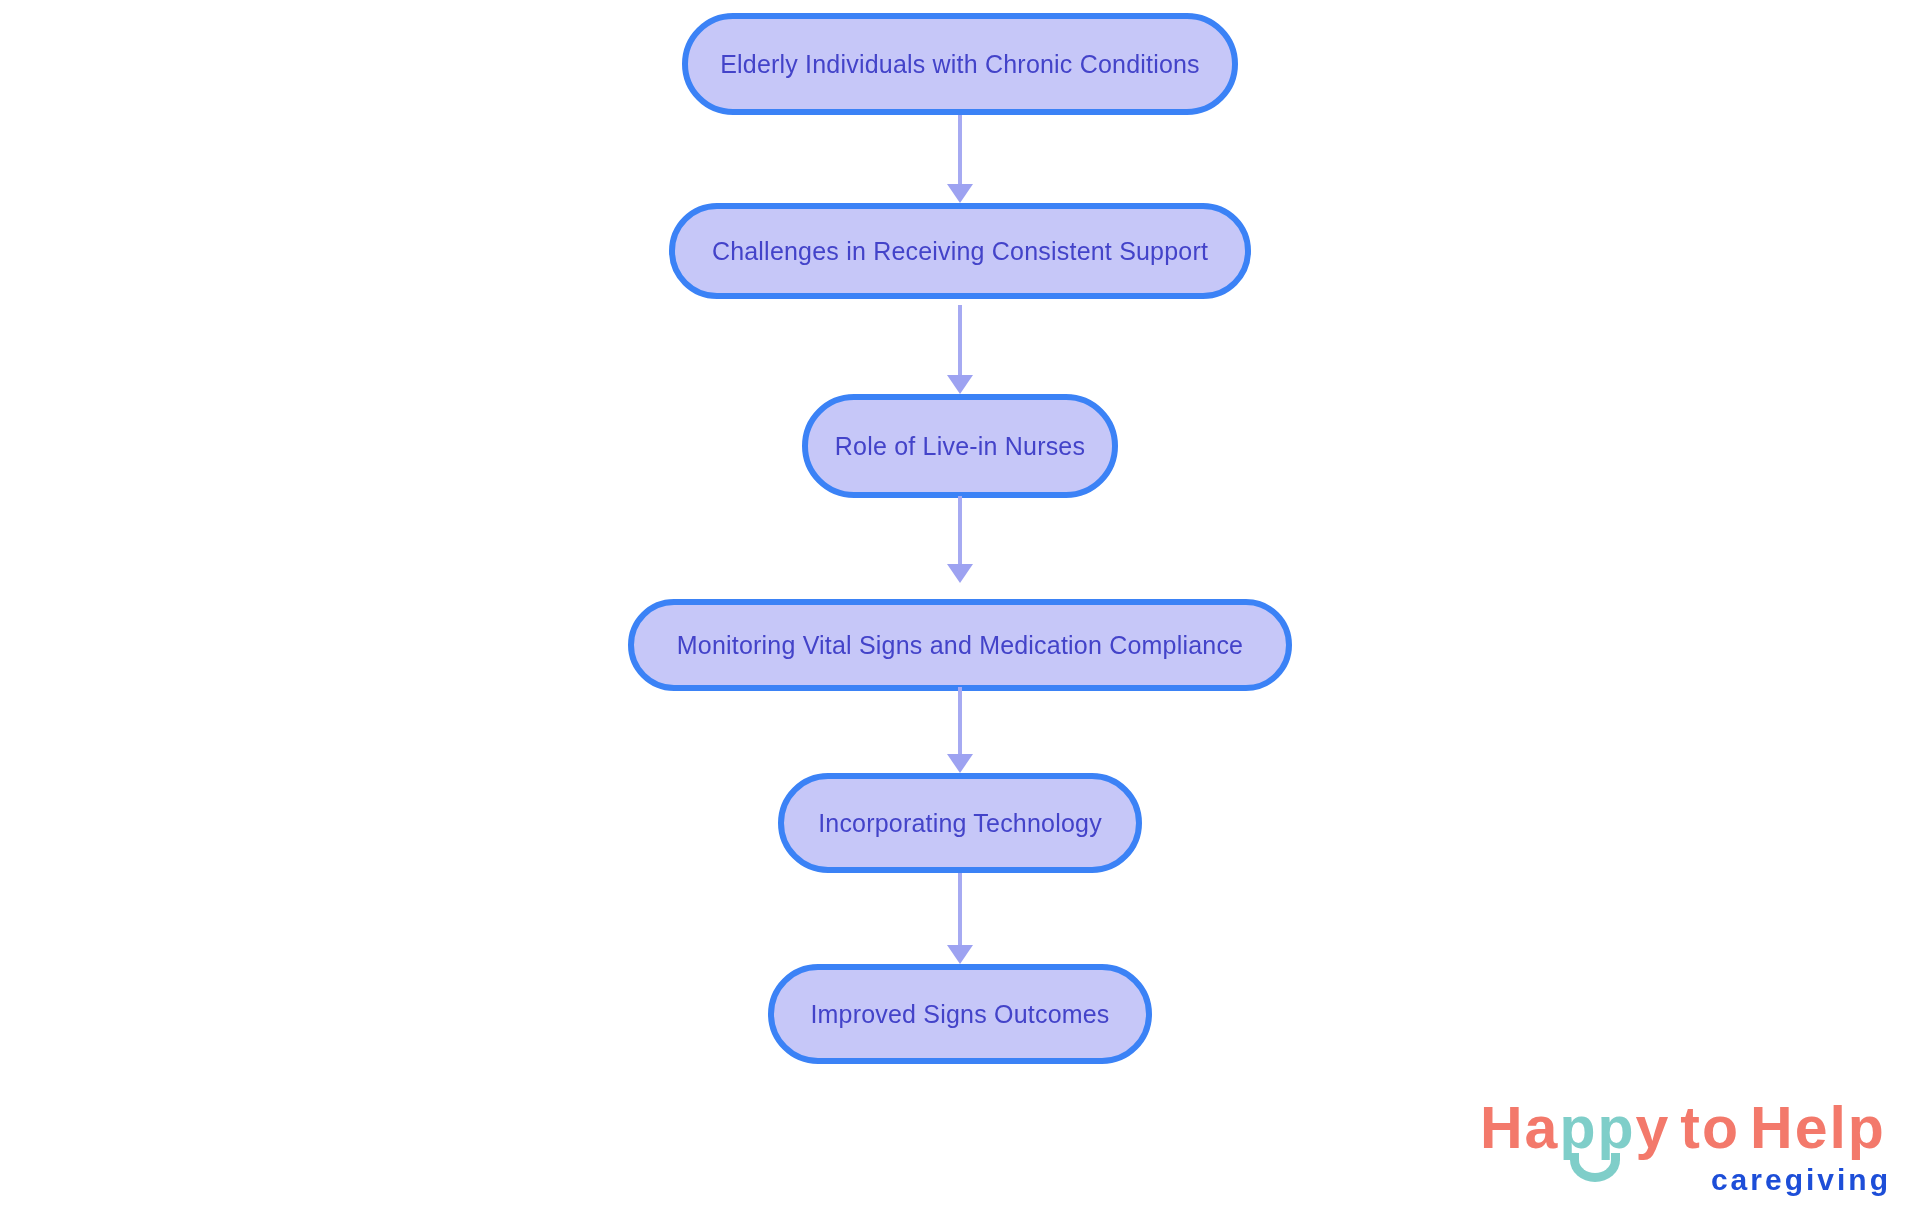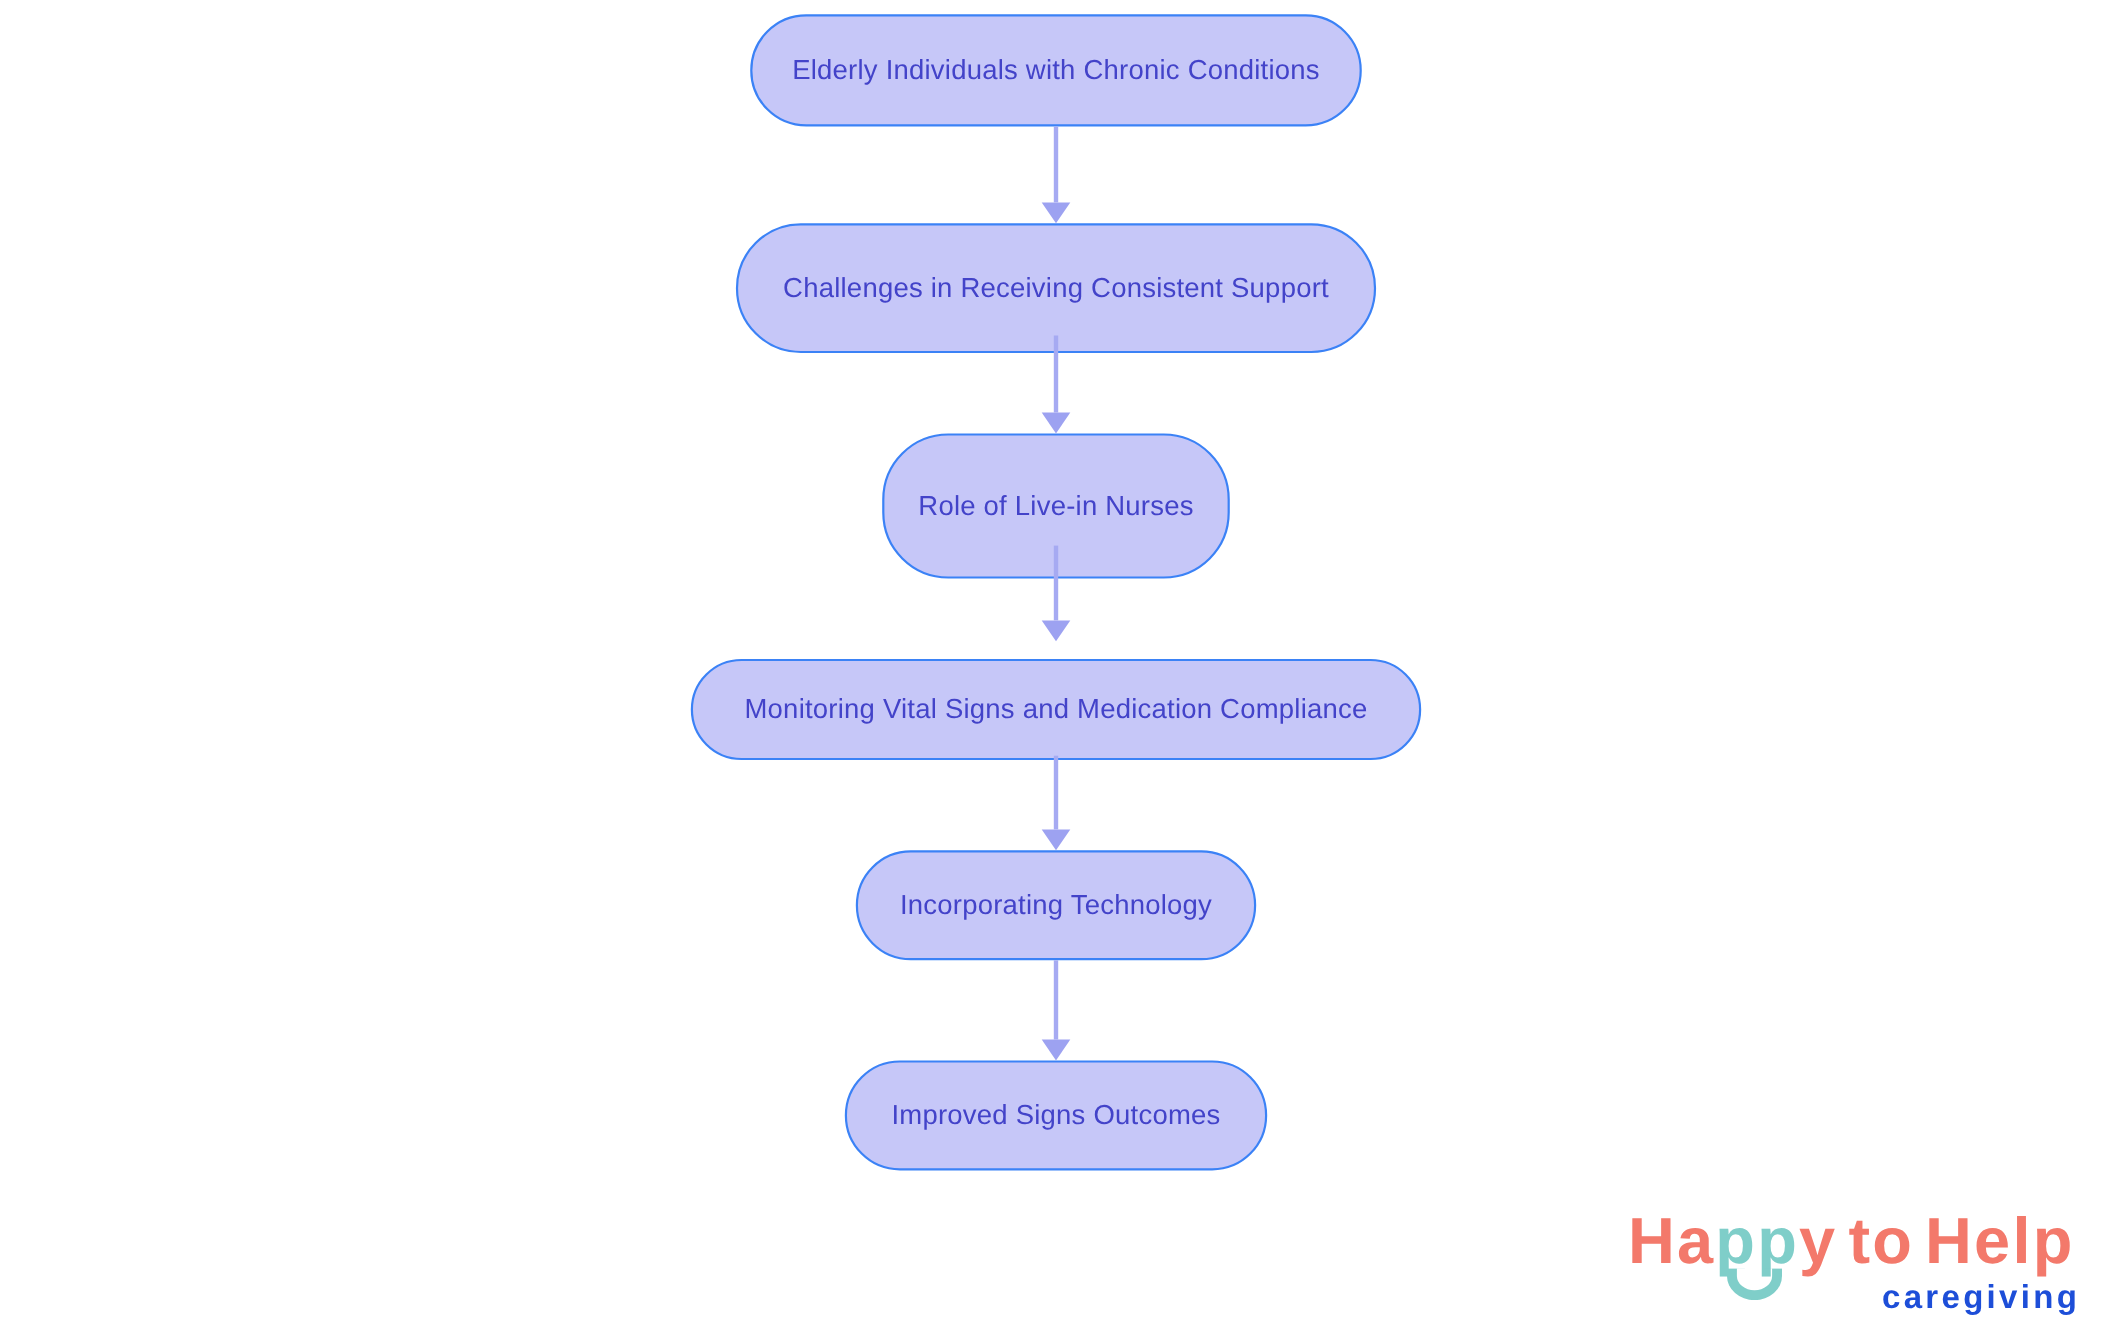--- a/index.html
+++ b/index.html
@@ -14,33 +14,33 @@
     height: 1215px;
     background: #ffffff;
     overflow: hidden;
   }
 
   
   .node {
     position: absolute;
     box-sizing: border-box;
     background: #c6c7f8;
-    border: 2px solid #3b82f6;
+    border: 6px solid #3b82f6;
     border-radius: 60px;
     display: flex;
     align-items: center;
     justify-content: center;
     color: #4343c9;
     font-size: 25px;
     letter-spacing: 0.2px;
     white-space: nowrap;
   }
   .node-1 { left: 682px; top: 13px;  width: 556px; height: 102px; }
-  .node-2 { left: 669px; top: 203px; width: 582px; height: 118px; }
-  .node-3 { left: 802px; top: 394px; width: 316px; height: 132px; }
+  .node-2 { left: 669px; top: 203px; width: 582px; height: 96px; }
+  .node-3 { left: 802px; top: 394px; width: 316px; height: 104px; }
   .node-4 { left: 628px; top: 599px; width: 664px; height: 92px; }
   .node-5 { left: 778px; top: 773px; width: 364px; height: 100px; }
   .node-6 { left: 768px; top: 964px; width: 384px; height: 100px; }
 
   
   .arrow {
     position: absolute;
     left: 935px;
     width: 50px;
     display: flex;

